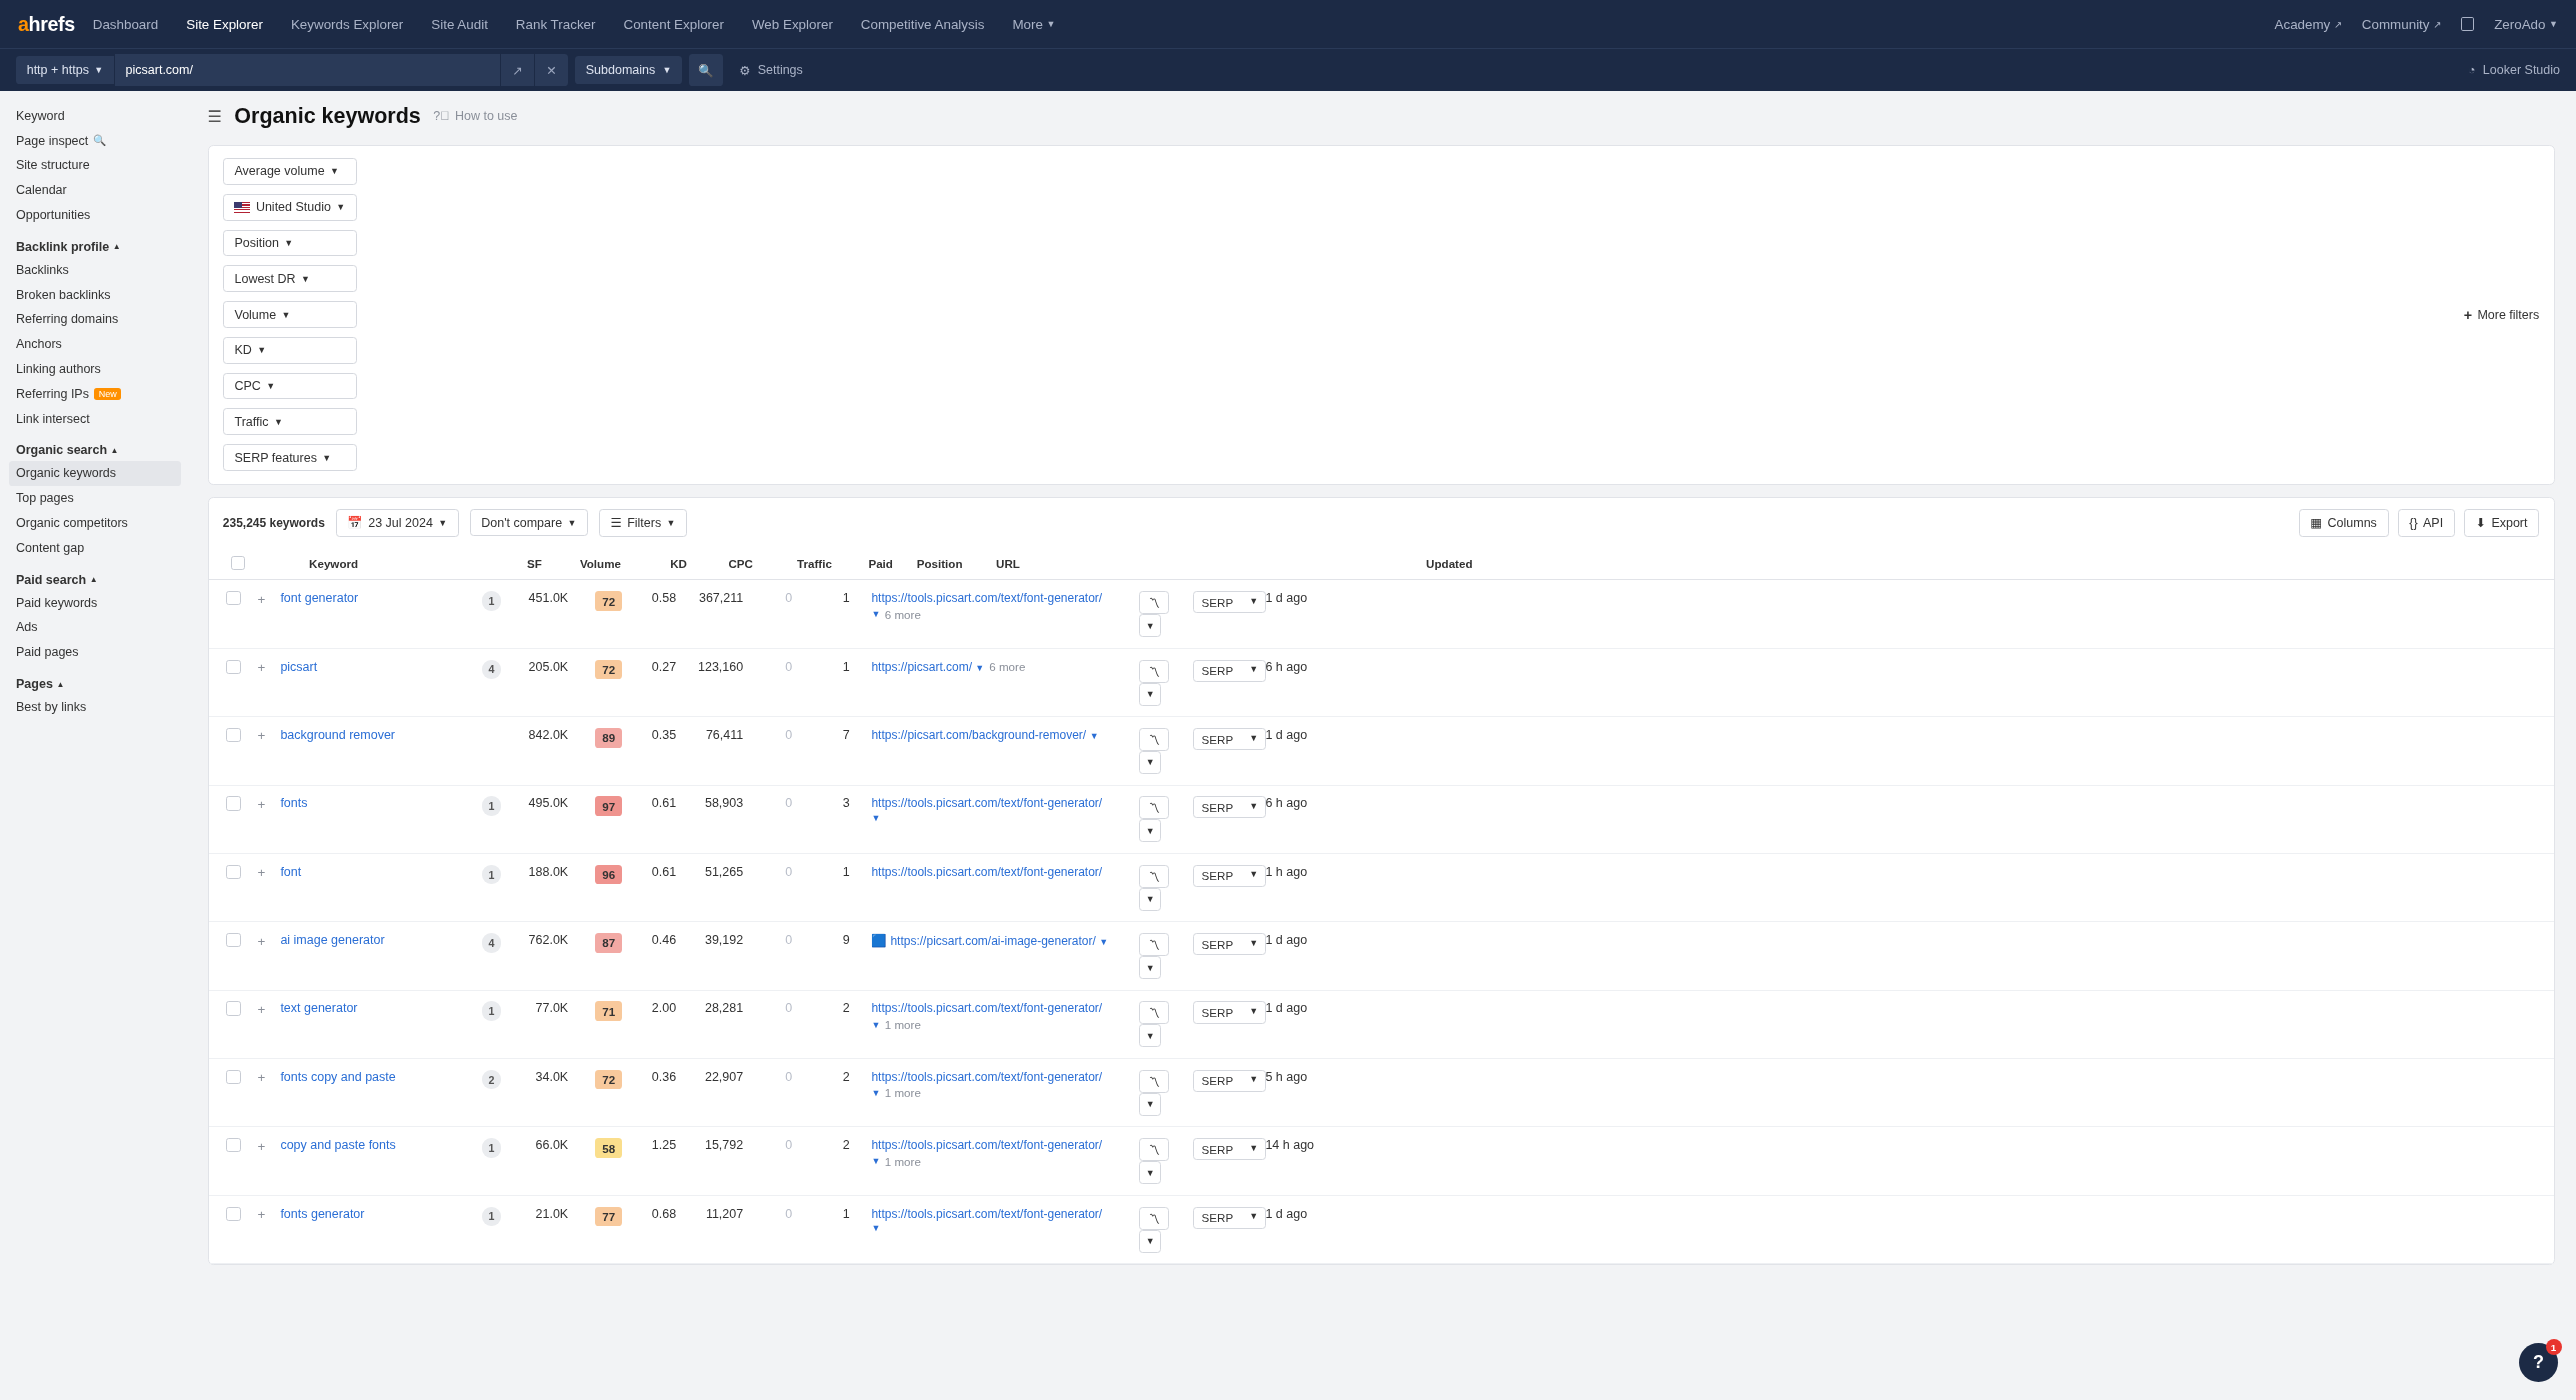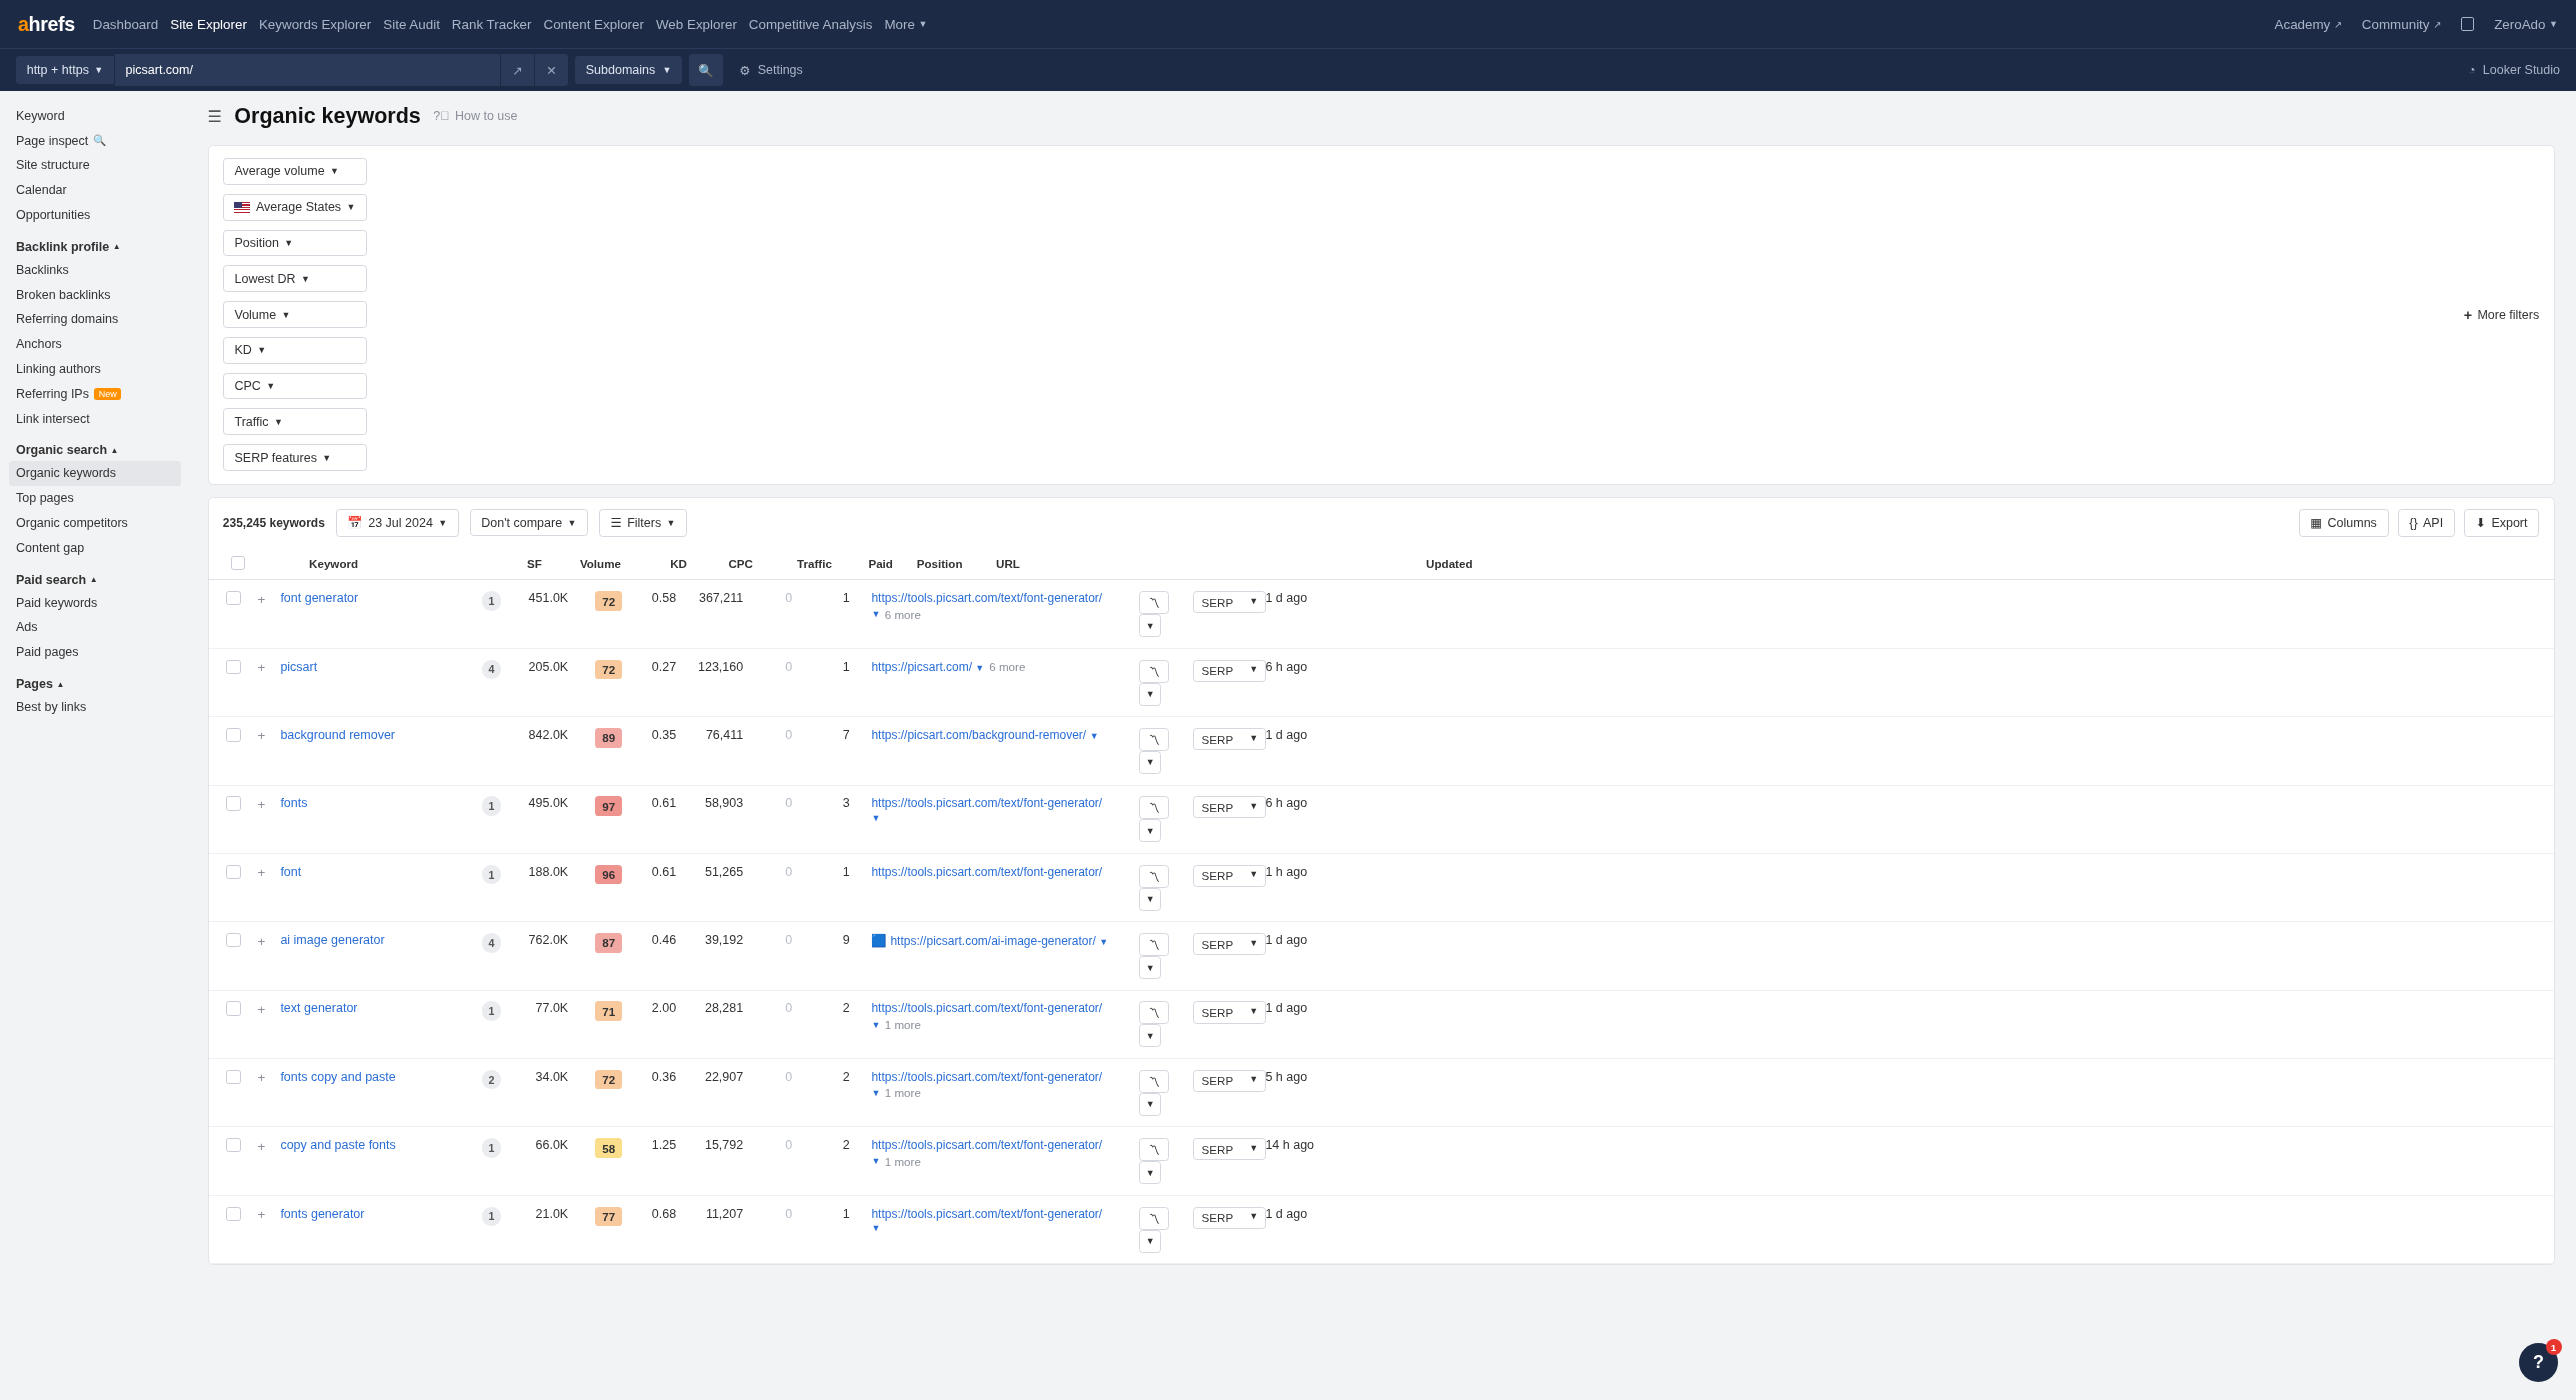--- a/index.html
+++ b/index.html
@@ -66,21 +66,21 @@
 .caret-up { font-size: 8px; }
 .tiny-arrow { color: #2a6ed5; font-size: 9px; margin-right: 1.8px; }
 .sq-icon { width: 13.4px; height: 13.4px; border: 1.8px solid #aab3c7; border-radius: 1.8px; display: inline-block; }
 .mag-ico { color:#8a8f99; font-size:10.7px; }
 </style>
 </head>
 <body>
 
 <div class="topbar">
   <div class="logo"><span class="a">a</span><span class="rest">hrefs</span></div>
-  <div id="nav-items" style="display:flex;gap:12px;align-items:center;">
+  <div id="nav-items" style="display:flex;gap:28px;align-items:center;">
       <div class="nav-item">Dashboard</div>
       <div class="nav-item active">Site Explorer</div>
       <div class="nav-item">Keywords Explorer</div>
       <div class="nav-item">Site Audit</div>
       <div class="nav-item">Rank Tracker</div>
       <div class="nav-item">Content Explorer</div>
       <div class="nav-item">Web Explorer</div>
       <div class="nav-item">Competitive Analysis</div>
       <div class="nav-item">More <span class="caret">▼</span></div>
     </div>
@@ -175,21 +175,21 @@
 
     <div class="panel" style="margin-bottom:12.5px;">
       <div class="filters-row">
         <div id="filter-buttons" style="display:flex;gap:9px;flex-wrap:wrap;flex-direction:column;">
             <div class="filter-btn">
               <span>Average volume</span> 
               <span class="caret">▼</span>
             </div>
             <div class="filter-btn">
               <span class="flagimg"></span> 
-              <span>Average States</span> 
+              <span>United Studio</span> 
               <span class="caret">▼</span>
             </div>
             <div class="filter-btn">
               <span>Position</span> 
               <span class="caret">▼</span>
             </div>
             <div class="filter-btn">
               <span>Lowest DR</span> 
               <span class="caret">▼</span>
             </div>

